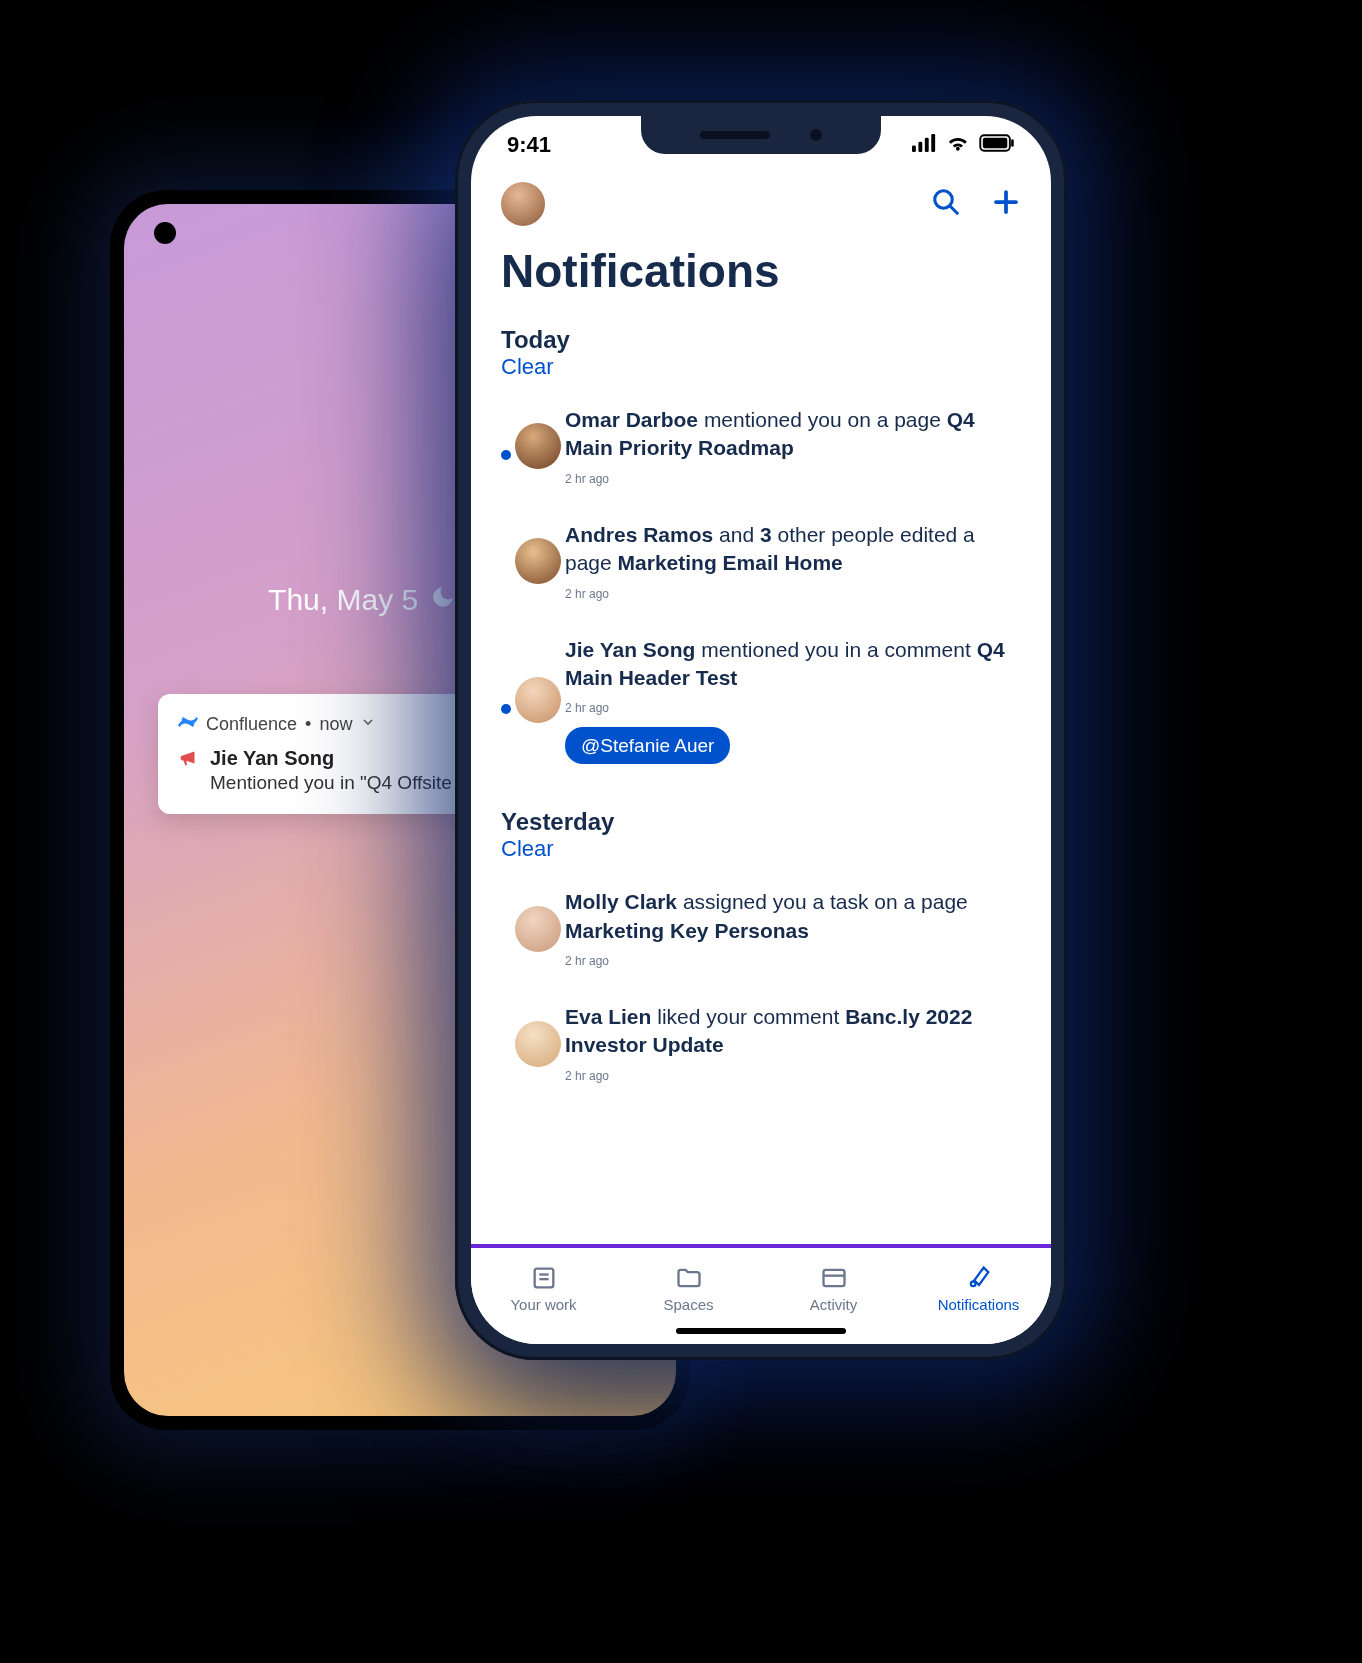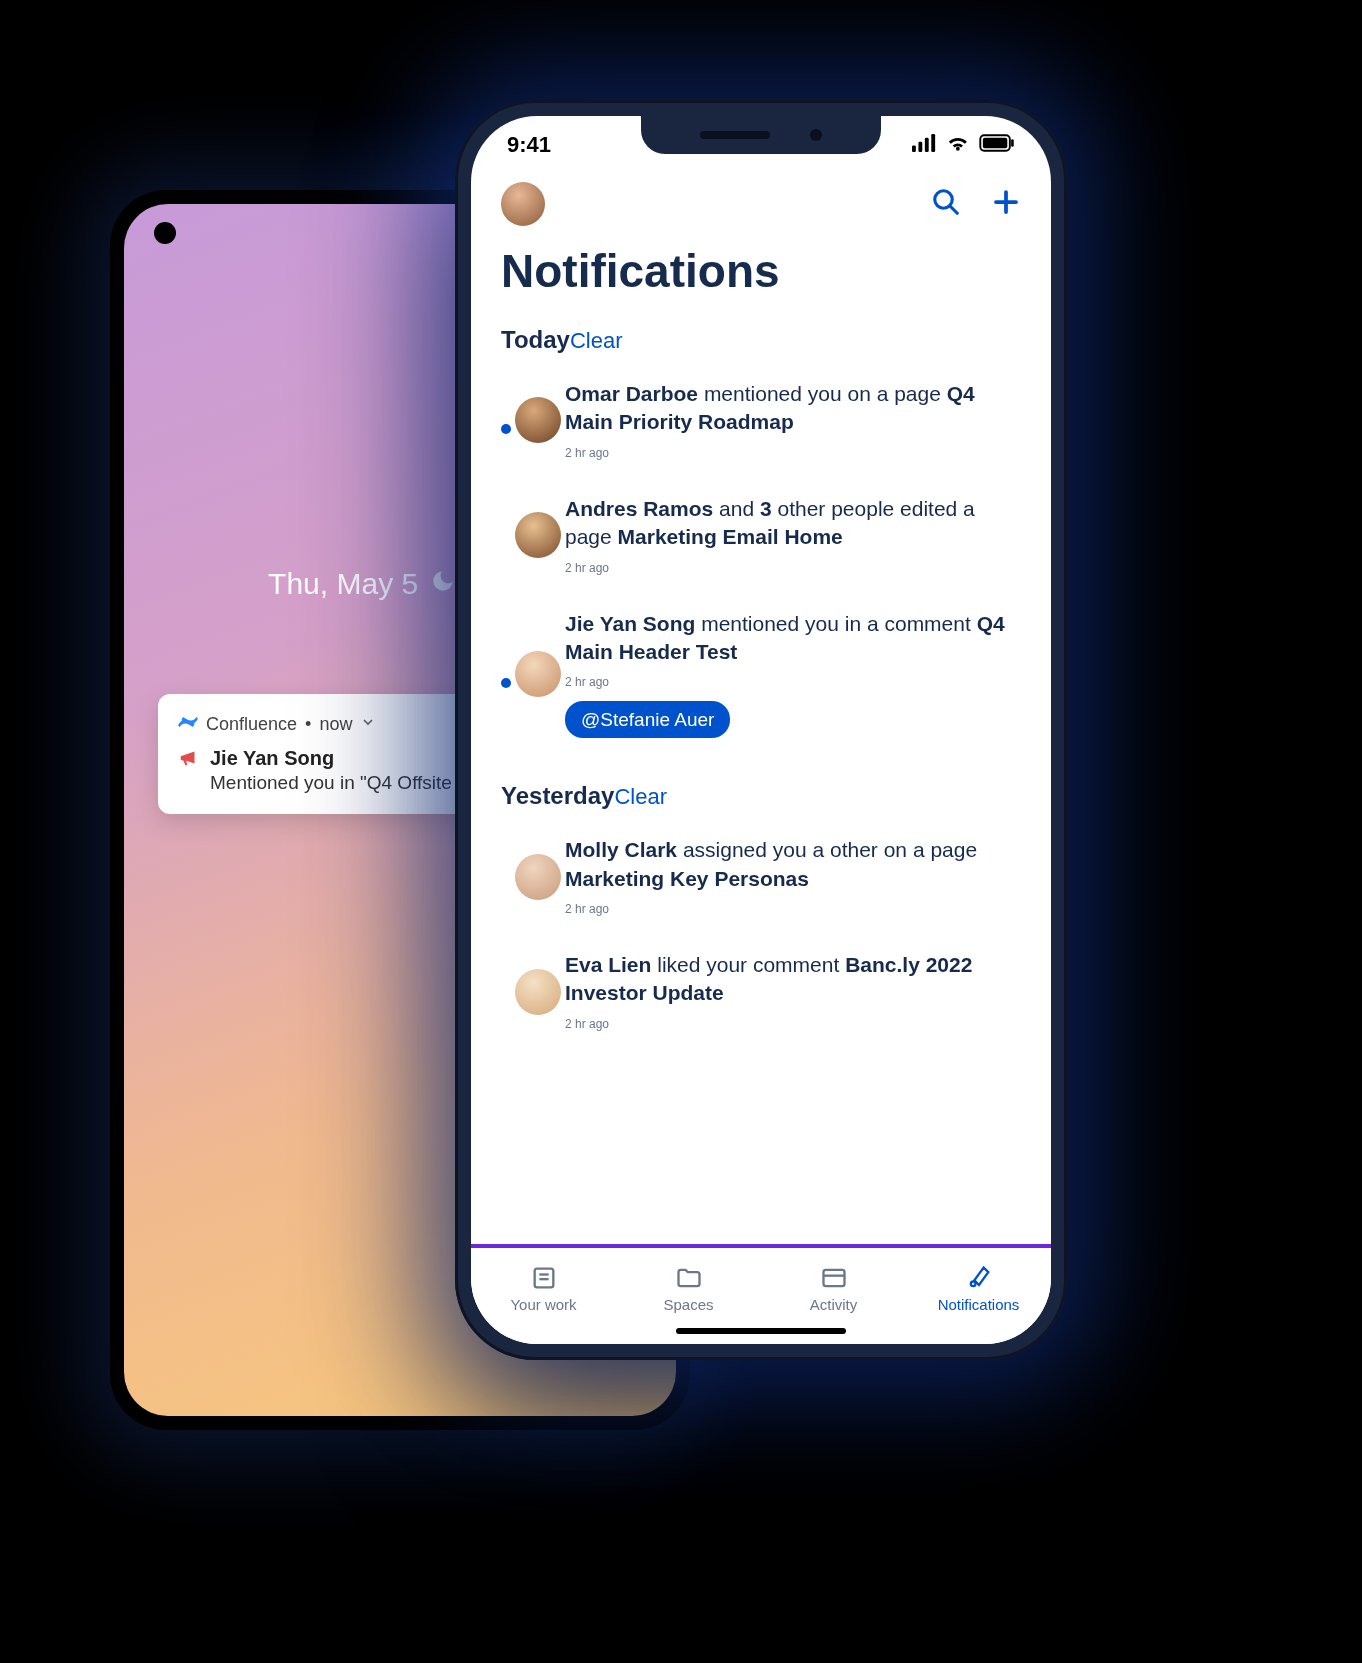--- a/index.html
+++ b/index.html
@@ -52,21 +52,21 @@
     font-weight: 300;
     letter-spacing: 4px;
     text-align: right;
     padding-right: 0;
   }
   .android-clockwrap {
     position:absolute; top:240px; left:0; right:0;
     text-align:center;
   }
   .android-date {
-    margin-top: 8px;
+    margin-top: 24px;
     font-size: 30px;
     font-weight: 400;
     display:flex;
     gap:12px;
     justify-content:center;
     align-items:center;
   }
   .moon-icon svg { width:26px; height:26px; }
   .android-notif {
     position: absolute;
@@ -159,22 +159,22 @@
   }
 
   .scroll-area{
     position:absolute;
     top: 200px; left:0; right:0; bottom: 100px;
     overflow:hidden;
     padding: 0 30px;
   }
 
   .section-head{
-    display:flex; align-items:baseline;
-    margin-top: 10px; margin-bottom: 16px;
+    display:flex; justify-content:space-between; align-items:baseline;
+    margin-top: 10px; margin-bottom: 16px; flex-direction: column;
   }
   .section-head .label{ font-size:24px; font-weight:700; color:#172B4D;}
   .section-head .clear{ font-size:22px; color:#0052CC; font-weight:500;}
 
   .notif-item{
     display:flex; align-items:center;
     gap: 4px;
     padding: 10px 0 24px 0;
     position:relative;
   }
@@ -383,21 +383,21 @@
 
       <div class="section-head" style="margin-top:20px;">
         <span class="label">Yesterday</span>
         <span class="clear">Clear</span>
       </div>
 
       <div class="notif-item">
         <span class="dot-spacer"></span>
         <span class="notif-avatar av5"></span>
         <div class="notif-text">
-          <span class="strong">Molly Clark</span><span> assigned you a other on a page </span><span class="strong">Marketing Key Personas</span>
+          <span class="strong">Molly Clark</span><span> assigned you a task on a page </span><span class="strong">Marketing Key Personas</span>
           <div class="notif-time">2 hr ago</div>
         </div>
       </div>
 
       <div class="notif-item">
         <span class="dot-spacer"></span>
         <span class="notif-avatar av6"></span>
         <div class="notif-text">
           <span class="strong">Eva Lien</span><span> liked your comment </span><span class="strong">Banc.ly 2022 Investor Update</span>
           <div class="notif-time">2 hr ago</div>

